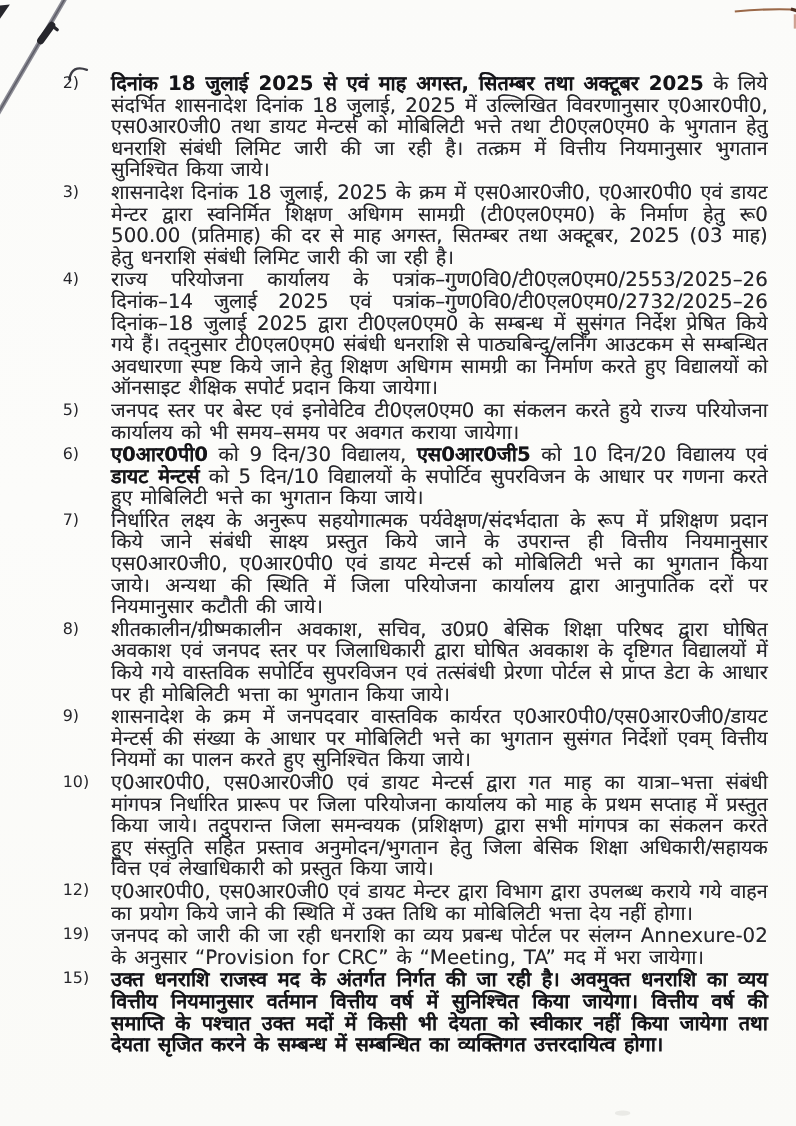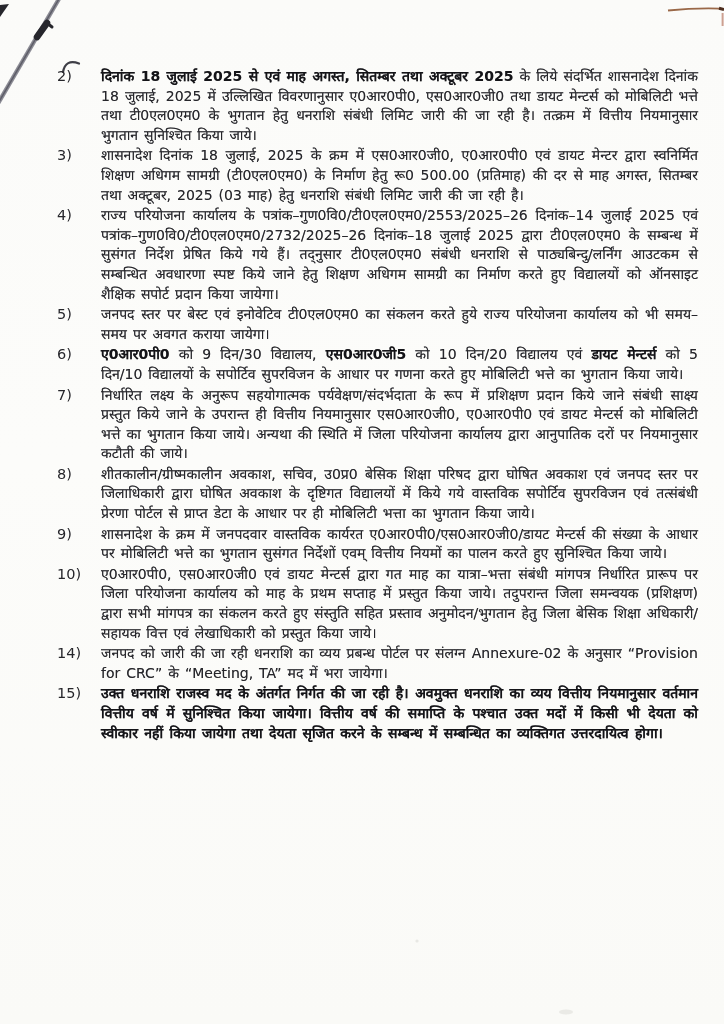--- a/index.html
+++ b/index.html
@@ -40,21 +40,21 @@
   }
   .num{
     flex:none;width:44px;
     font-size:14.5px;
     line-height:19.6px;
     color:var(--ink);
   }
   .txt{
     flex:1;margin:0;
     text-align:justify;
-    font-size:14px;
+    font-size:18px;
     line-height:19.6px;
     word-spacing:1.5px;
     color:var(--ink);
     text-shadow:0 0 .35px rgba(20,20,25,.45);
   }
   .txt b{
     font-weight:700;
     color:var(--ink-bold);
   }
 </style>
@@ -114,21 +114,25 @@
       </div>
       <div class="item">
         <span class="num">9)</span>
         <p class="txt"><span>शासनादेश के क्रम में जनपदवार वास्तविक कार्यरत ए0आर0पी0/एस0आर0जी0/डायट मेन्टर्स की संख्या के आधार पर मोबिलिटी भत्ते का भुगतान सुसंगत निर्देशों एवम् वित्तीय नियमों का पालन करते हुए सुनिश्चित किया जाये।</span></p>
       </div>
       <div class="item">
         <span class="num">10)</span>
         <p class="txt"><span>ए0आर0पी0, एस0आर0जी0 एवं डायट मेन्टर्स द्वारा गत माह का यात्रा–भत्ता संबंधी मांगपत्र निर्धारित प्रारूप पर जिला परियोजना कार्यालय को माह के प्रथम सप्ताह में प्रस्तुत किया जाये। तदुपरान्त जिला समन्वयक (प्रशिक्षण) द्वारा सभी मांगपत्र का संकलन करते हुए संस्तुति सहित प्रस्ताव अनुमोदन/भुगतान हेतु जिला बेसिक शिक्षा अधिकारी/सहायक वित्त एवं लेखाधिकारी को प्रस्तुत किया जाये।</span></p>
       </div>
       <div class="item">
-        <span class="num">14)</span>
+        <span class="num">12)</span>
+        <p class="txt"><span>ए0आर0पी0, एस0आर0जी0 एवं डायट मेन्टर द्वारा विभाग द्वारा उपलब्ध कराये गये वाहन का प्रयोग किये जाने की स्थिति में उक्त तिथि का मोबिलिटी भत्ता देय नहीं होगा।</span></p>
+      </div>
+      <div class="item">
+        <span class="num">19)</span>
         <p class="txt"><span>जनपद को जारी की जा रही धनराशि का व्यय प्रबन्ध पोर्टल पर संलग्न Annexure-02 के अनुसार “Provision for CRC” के “Meeting, TA” मद में भरा जायेगा।</span></p>
       </div>
       <div class="item">
         <span class="num">15)</span>
         <p class="txt"><b>उक्त धनराशि राजस्व मद के अंतर्गत निर्गत की जा रही है। अवमुक्त धनराशि का व्यय वित्तीय नियमानुसार वर्तमान वित्तीय वर्ष में सुनिश्चित किया जायेगा। वित्तीय वर्ष की समाप्ति के पश्चात उक्त मदों में किसी भी देयता को स्वीकार नहीं किया जायेगा तथा देयता सृजित करने के सम्बन्ध में सम्बन्धित का व्यक्तिगत उत्तरदायित्व होगा।</b></p>
       </div>
     </div>
 
 </div>
 

